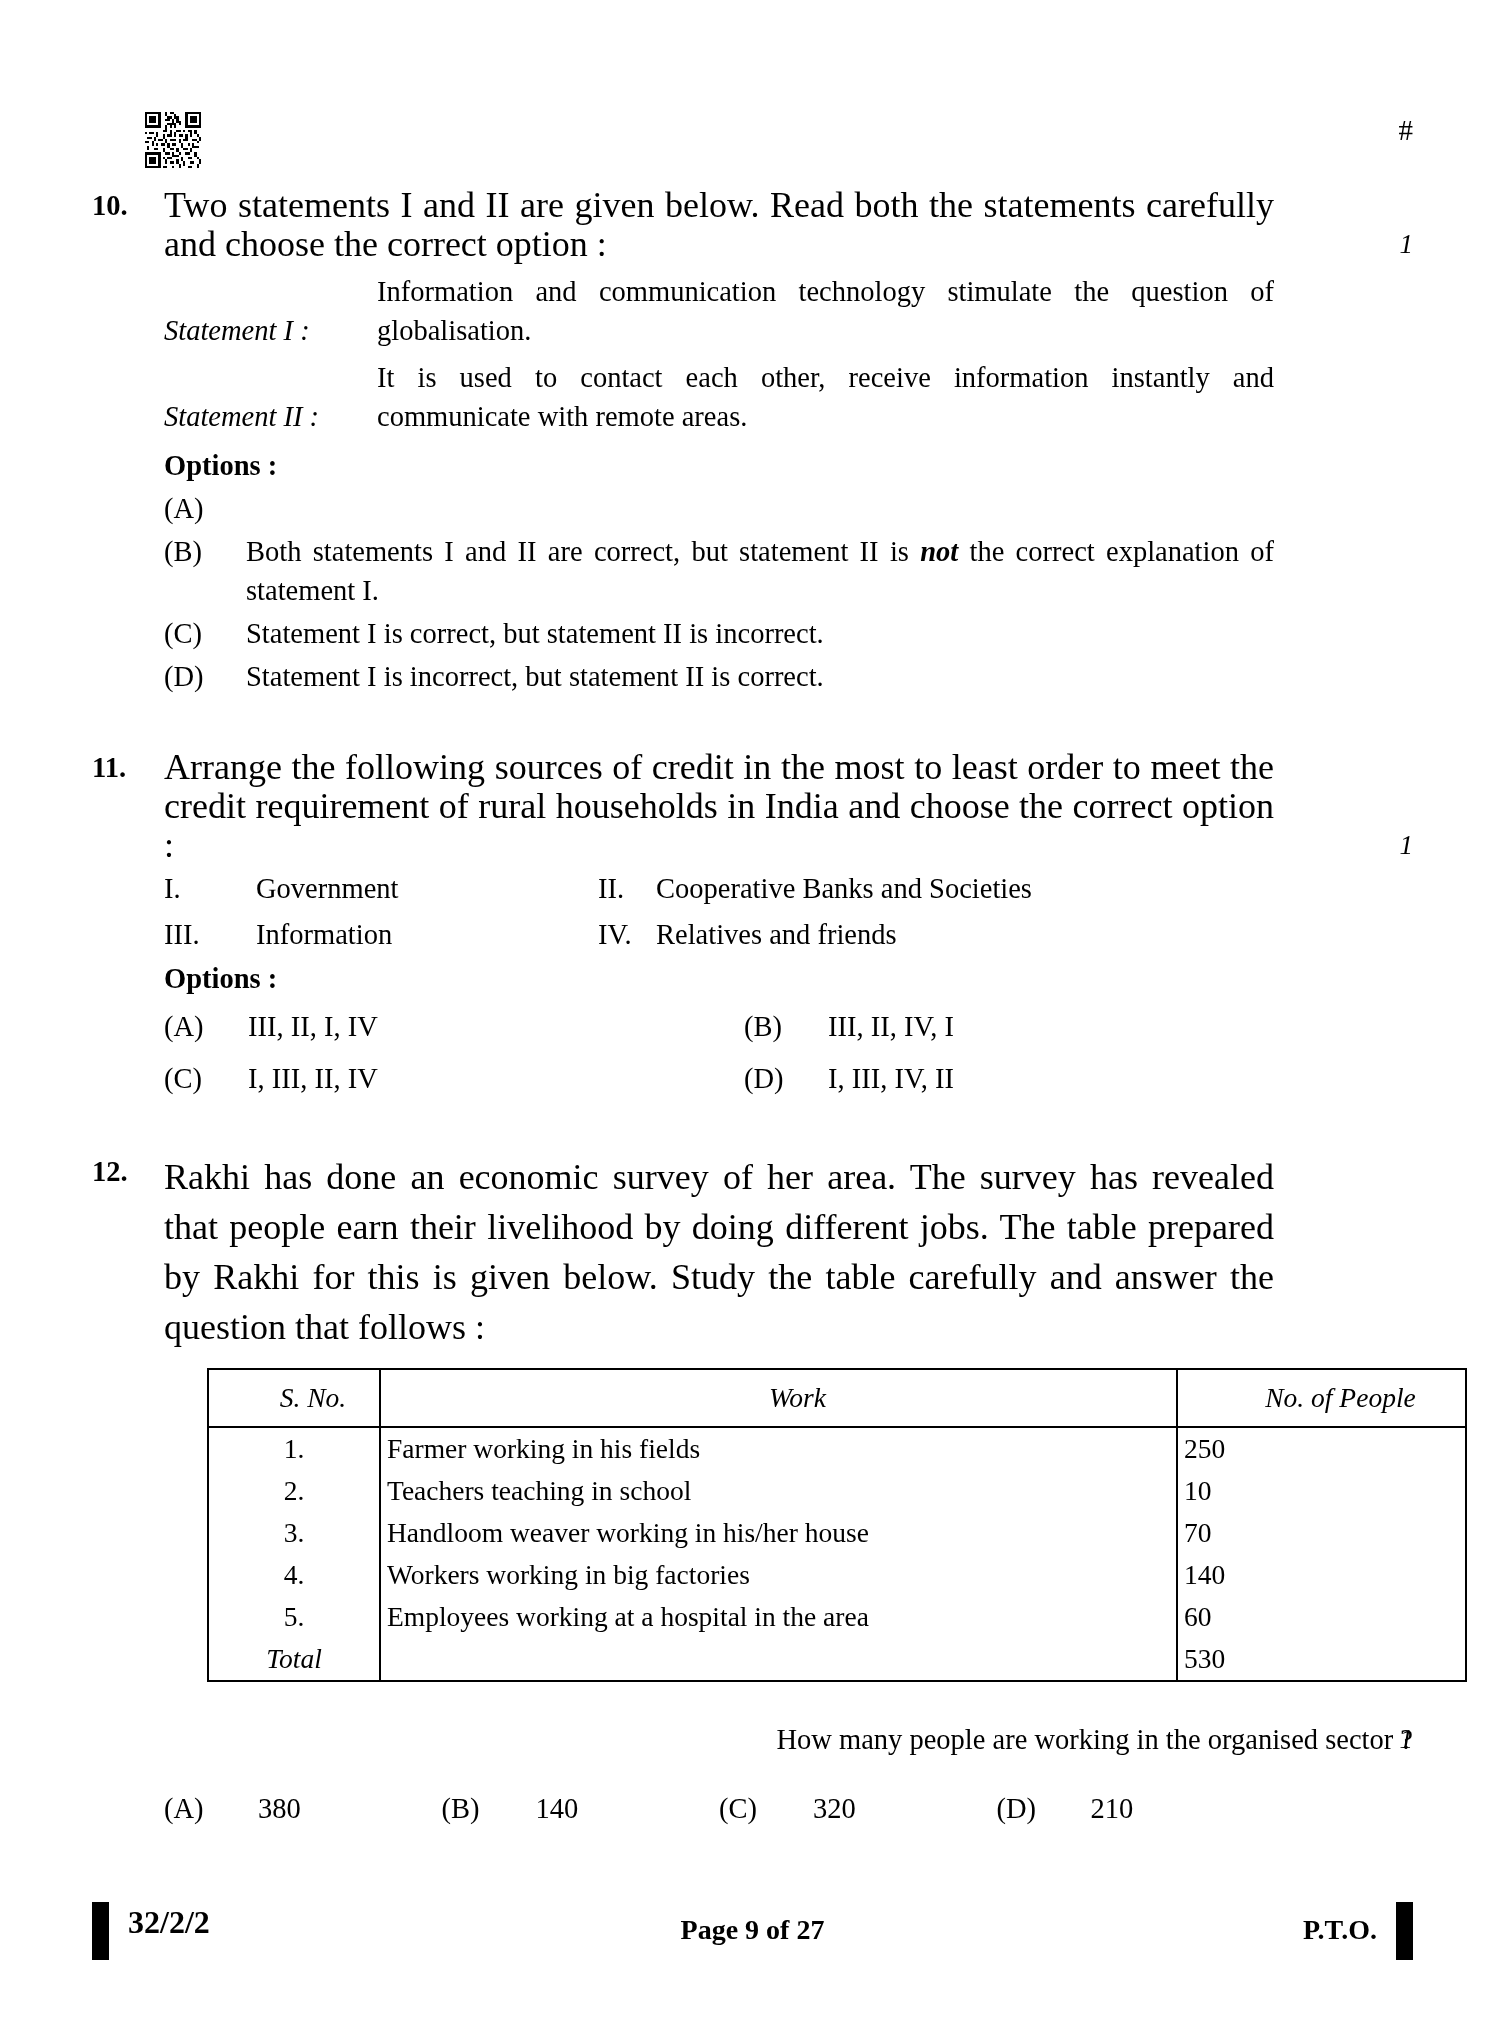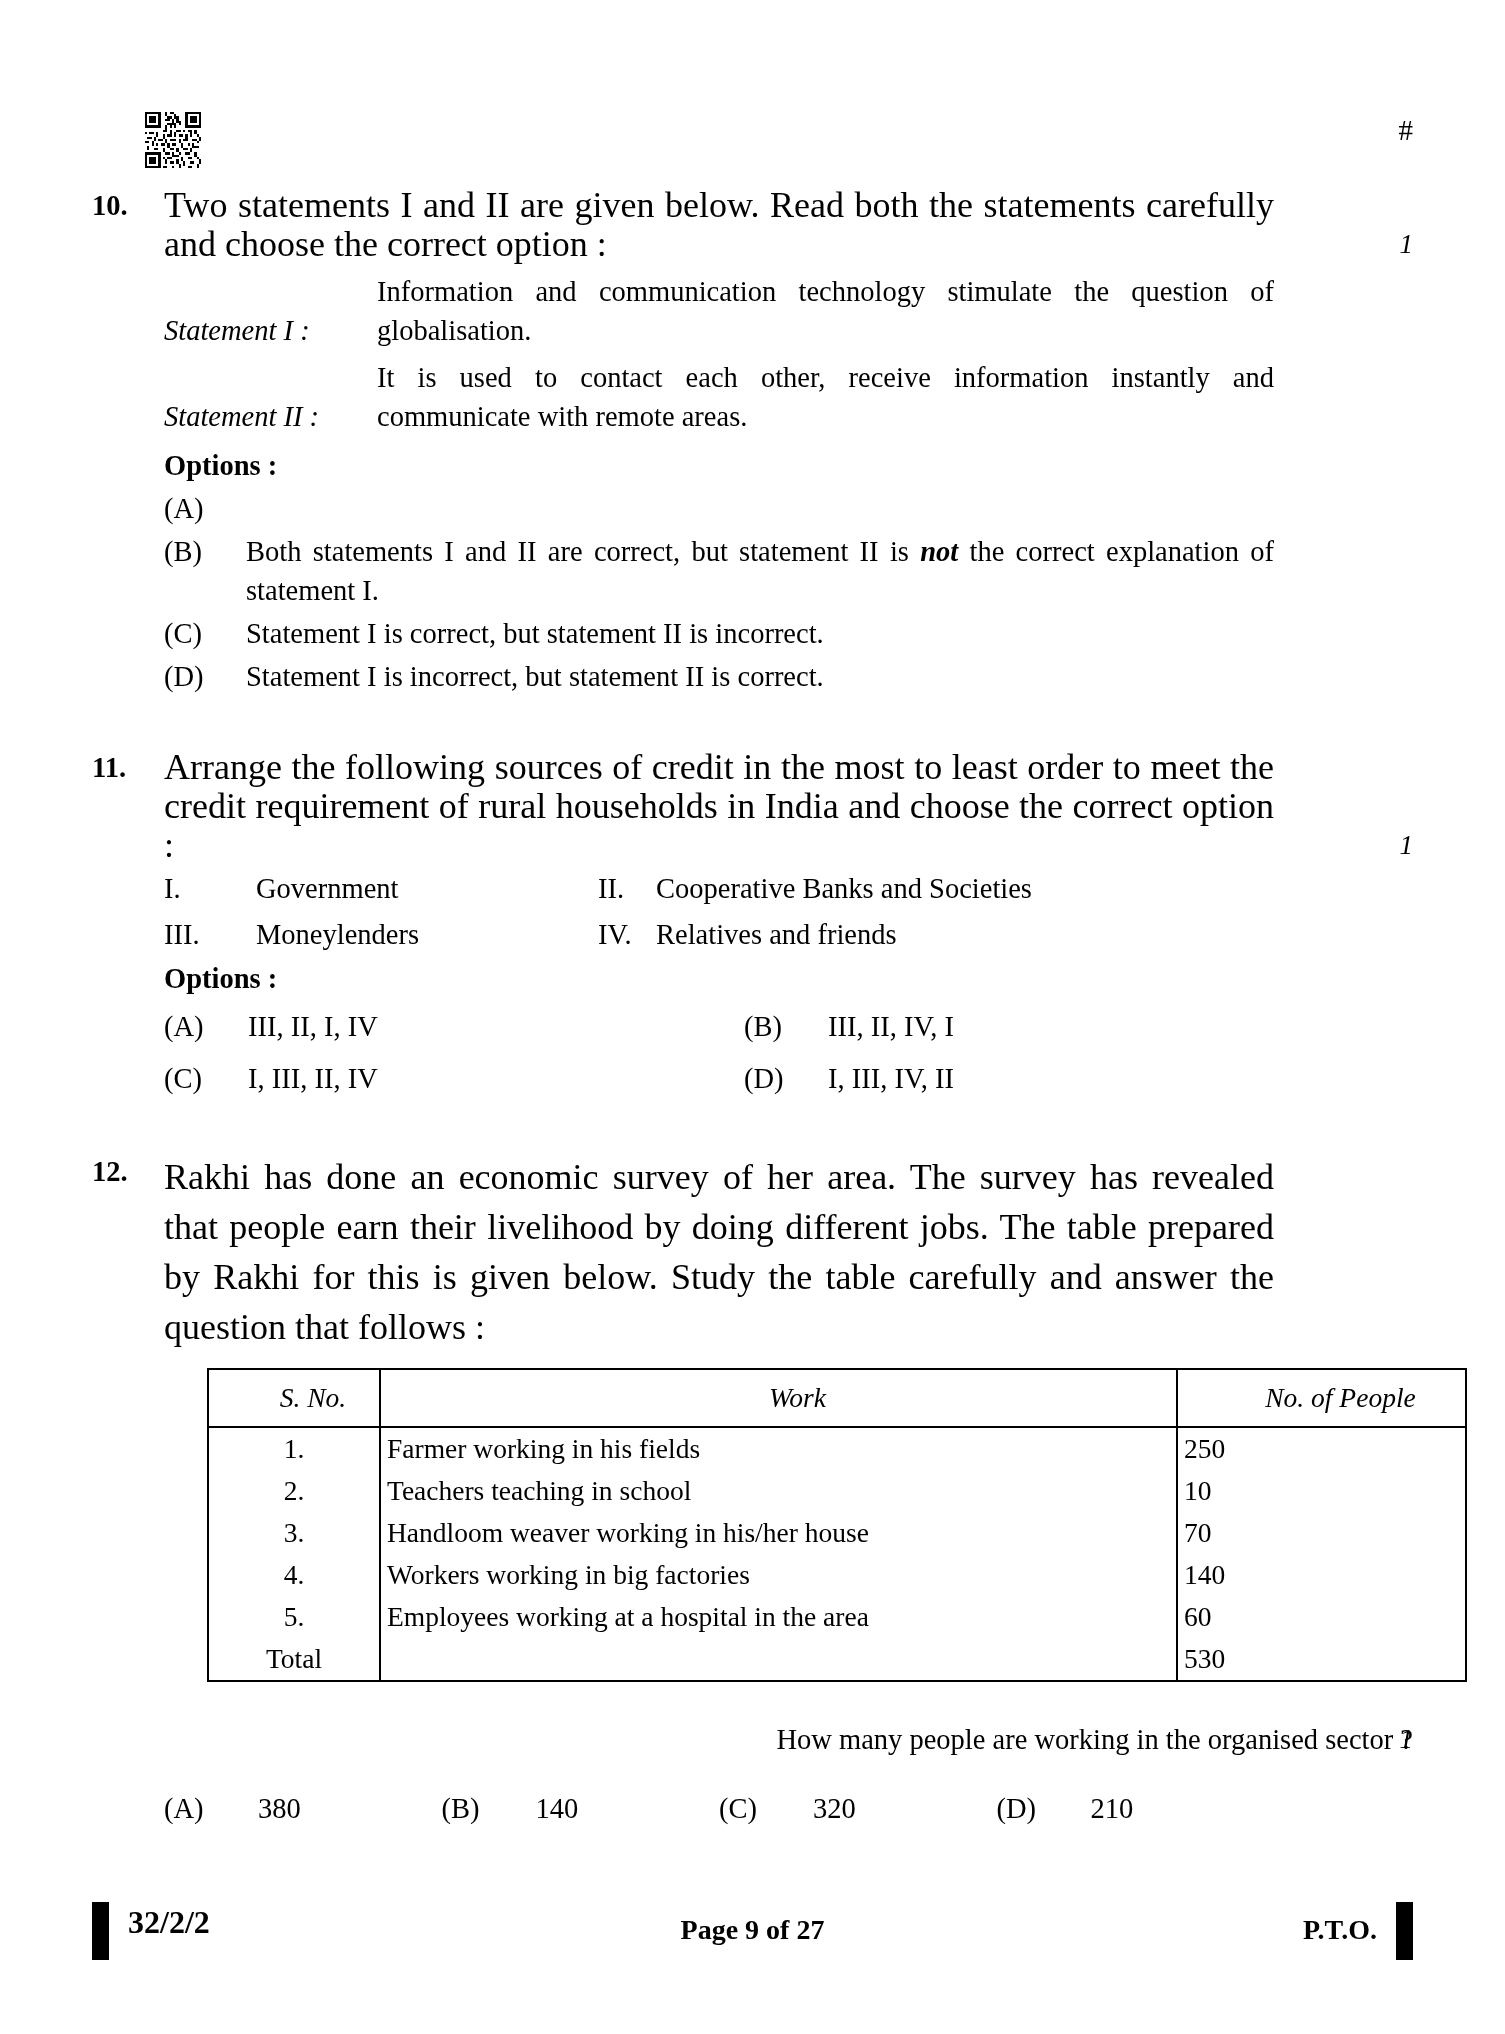--- a/index.html
+++ b/index.html
@@ -219,21 +219,21 @@
     border-bottom: none;
     height: 38px;
     vertical-align: middle;
   }
   table.survey tbody tr:first-child td { border-top: 2px solid #000; }
   table.survey tbody tr:last-child td { border-bottom: 2px solid #000; }
   .col-sno { width: 120px; text-align: center; }
   .col-work { width: 745px; text-align: left; padding-left: 12px; }
   .col-people { width: 237px; text-align: left; }
   tr.total td { height: 48px; vertical-align: middle; }
-  tr.total .col-sno { text-align: center; }
+  tr.total .col-sno { text-align: center; font-style: italic; }
 
   .tail-q {
     position: relative;
     margin-top: 38px;
     margin-left: 72px;
     width: 1249px;
     text-align: right;
   }
   .tail-q .qline {
     font-size: 28.5px;
@@ -462,21 +462,21 @@
             </div>
             <div class="dual-cell c2">
               <div class="rn narrow">II.</div>
               <div class="rlabel">Cooperative Banks and Societies</div>
             </div>
           </div>
 
           <div class="dual">
             <div class="dual-cell c1">
               <div class="rn">III.</div>
-              <div class="rlabel">Moneylenders</div>
+              <div class="rlabel">Information</div>
             </div>
             <div class="dual-cell c2">
               <div class="rn narrow">IV.</div>
               <div class="rlabel">Relatives and friends</div>
             </div>
           </div>
 
           <div class="options-head" style="margin-top:2px;">Options :</div>
 
           <div class="dual-opt">

